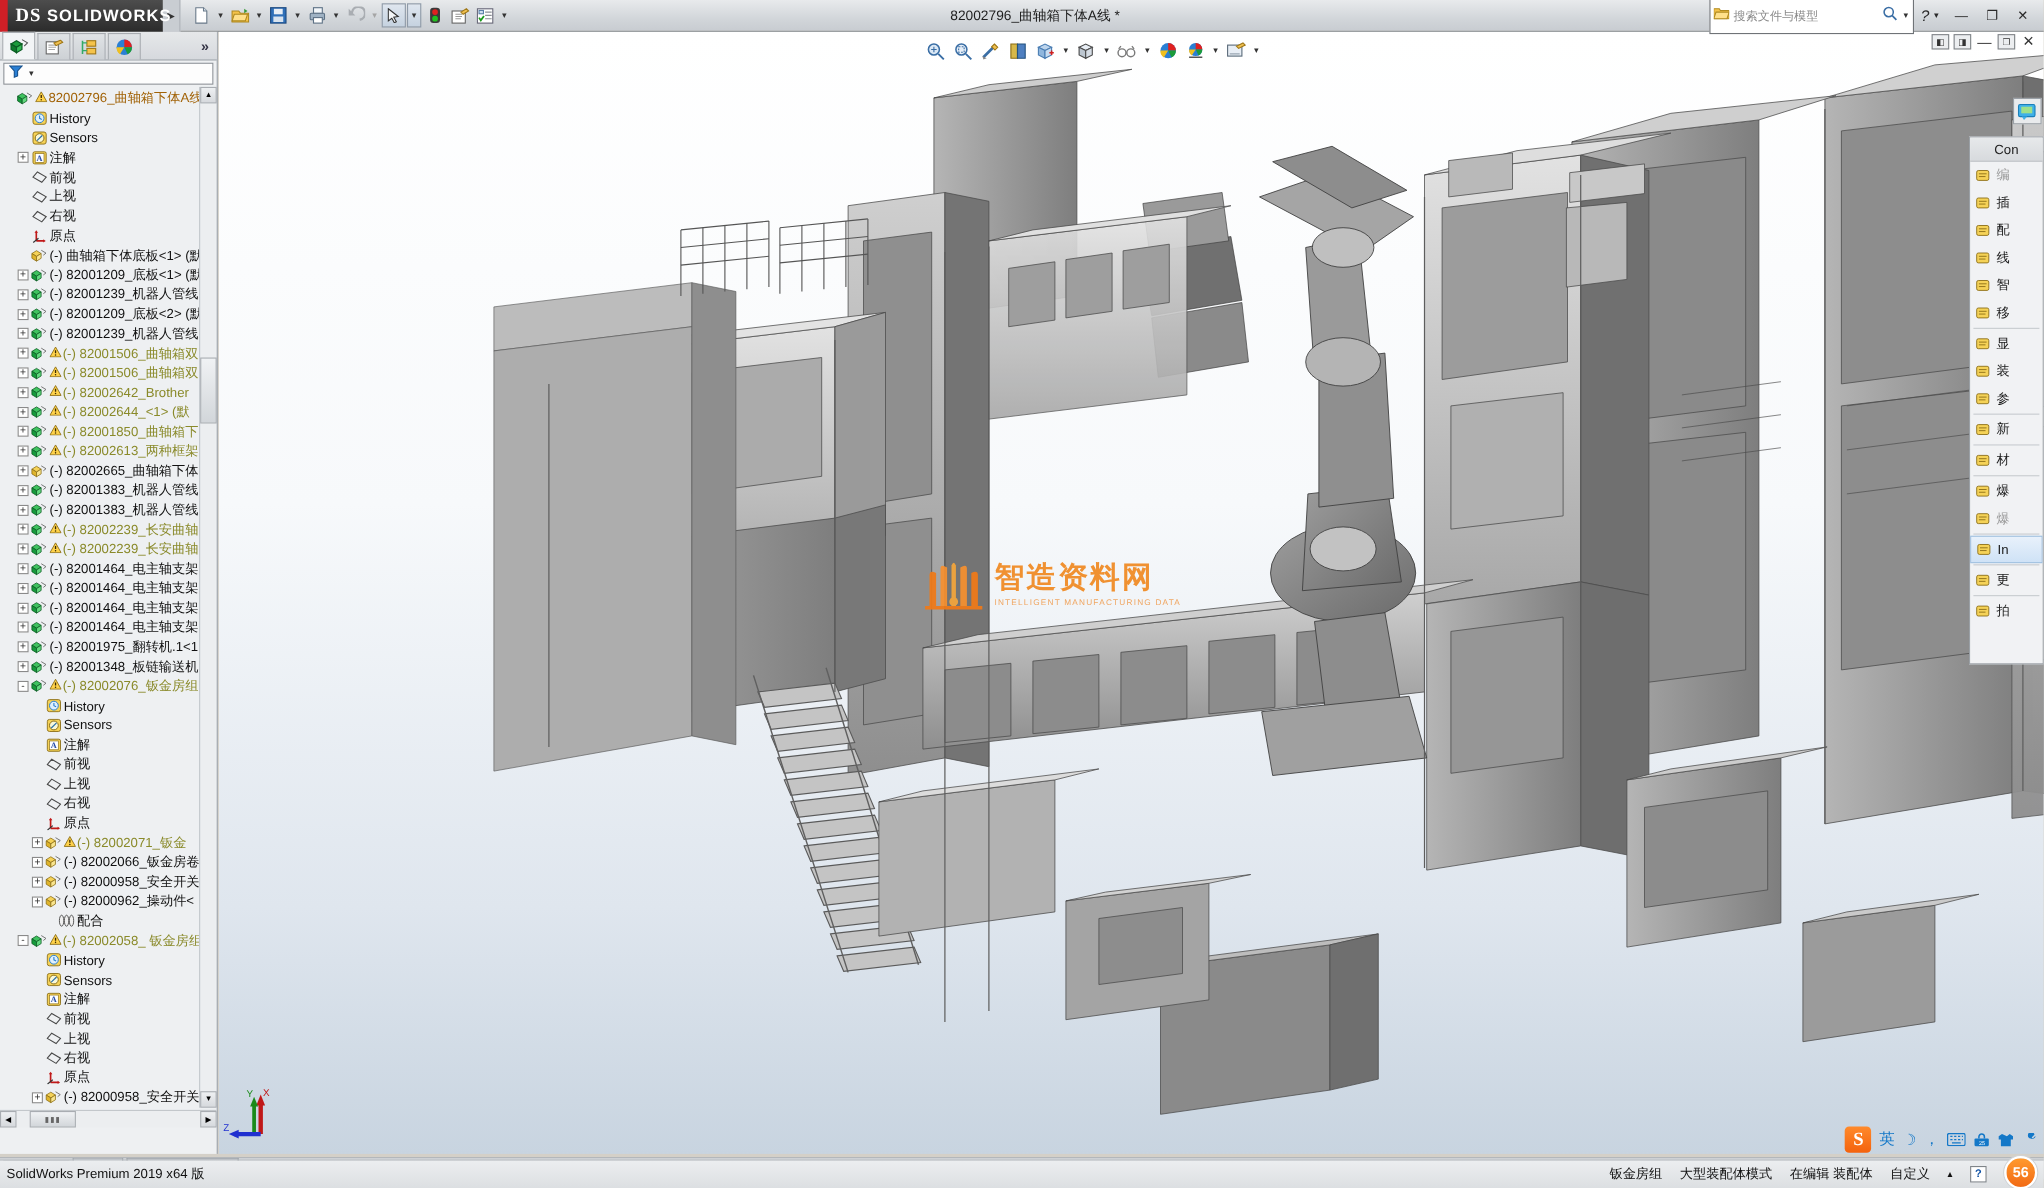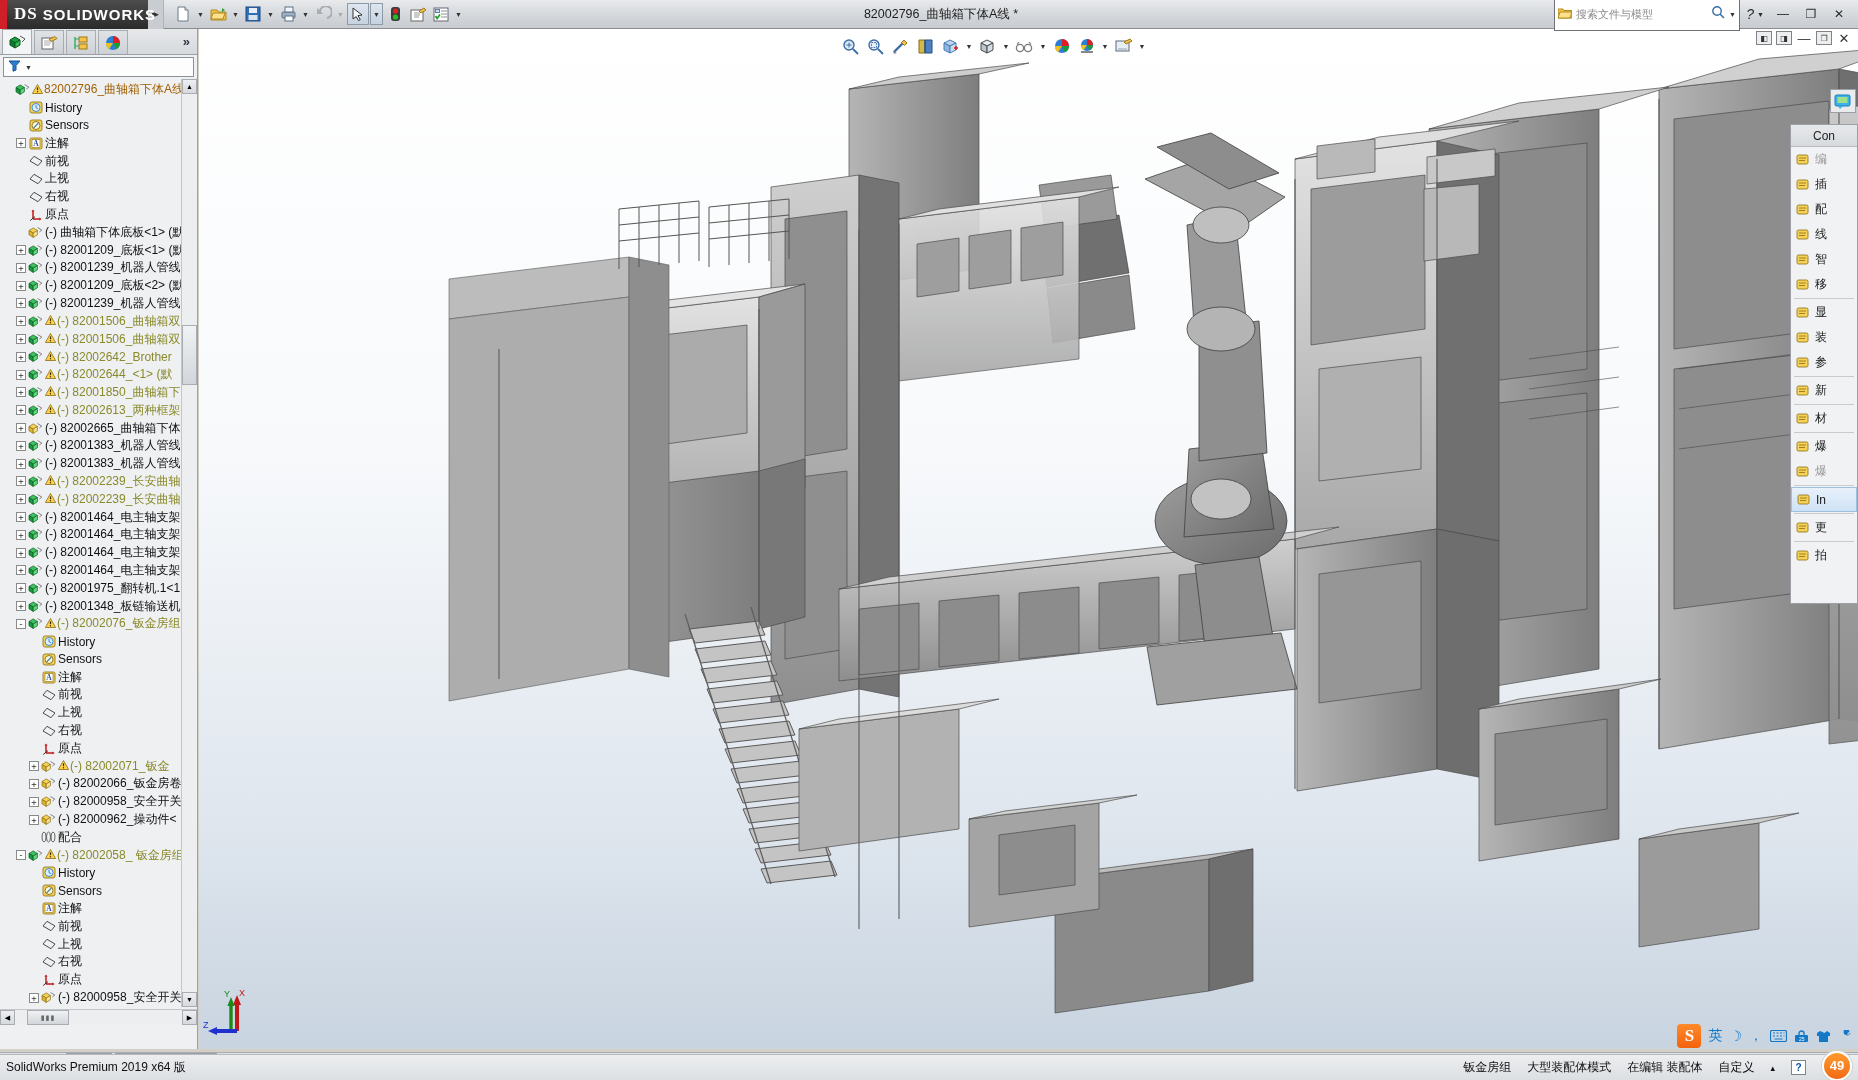--- a/index.html
+++ b/index.html
@@ -913,21 +913,21 @@
           <span class="ticon">
             <svg width="15" height="13" viewBox="0 0 15 13">
               <path d="M1 4.5l4.2-2.6 4.2 2.6-4.2 2.6z" fill="#f5d257" stroke="#8a6c14" stroke-width="0.7"></path>
               <path d="M1 4.5v4.3l4.2 2.6V7.1z" fill="#e0b52c" stroke="#8a6c14" stroke-width="0.7"></path>
               <path d="M5.2 7.1v4.3l4.2-2.6V4.5z" fill="#fae58e" stroke="#8a6c14" stroke-width="0.7"></path>
               <path d="M9.5 1.5l4.3 2.6-2.4 1.9" fill="none" stroke="#666" stroke-width="0.8"></path>
             </svg>
           </span>
           <span class="tlabel ">(-) 82000962_操动件&lt;</span>
         </div>
-        <div class="trow" style="padding-left: 29px; text-align: center;">
+        <div class="trow" style="padding-left: 41px; text-align: center;">
           <span class="noexp"></span>
           <span class="ticon">
             <svg width="15" height="12" viewBox="0 0 15 12">
               <ellipse cx="3" cy="6" rx="2" ry="5" fill="#f0f0f0" stroke="#555" stroke-width="0.9"></ellipse>
               <ellipse cx="7.5" cy="6" rx="2" ry="5" fill="#f0f0f0" stroke="#555" stroke-width="0.9"></ellipse>
               <ellipse cx="12" cy="6" rx="2" ry="5" fill="#f0f0f0" stroke="#555" stroke-width="0.9"></ellipse>
             </svg>
           </span>
           <span class="tlabel ">配合</span>
         </div>
@@ -1301,20 +1301,35 @@
     </div>
 
     <div class="docwin-ctl">
       <div class="dwc">◧</div>
       <div class="dwc">◨</div>
       <div class="dwc plain">—</div>
       <div class="dwc">❐</div>
       <div class="dwc plain">✕</div>
     </div>
 
+    <div class="watermark">
+      <svg width="56" height="46" viewBox="0 0 56 46">
+        <path d="M6 42 L6 14 Q6 9 12 12 L12 42 Z" fill="#f07a18"></path>
+        <path d="M16 42 L16 8 Q16 3 22 7 L22 42 Z" fill="#f69030"></path>
+        <path d="M26 42 L26 5 Q28 0 30 5 L30 42 Z" fill="#f5a63c"></path>
+        <path d="M34 42 L34 7 Q40 3 40 8 L40 42 Z" fill="#f69030"></path>
+        <path d="M44 42 L44 12 Q50 9 50 14 L50 42 Z" fill="#f07a18"></path>
+        <path d="M2 42 h52 v3 H2 z" fill="#f07a18"></path>
+        <circle cx="28" cy="38" r="4" fill="#f5a63c"></circle>
+      </svg>
+      <div>
+        <div class="wm-txt-cn">智造资料网</div>
+        <div class="wm-txt-en">INTELLIGENT MANUFACTURING DATA</div>
+      </div>
+    </div>
 
     <div class="triad">
       <svg width="60" height="58" viewBox="0 0 60 58">
         <path d="M34 46 L34 16" stroke="#c01818" stroke-width="4"></path>
         <path d="M34 10 l4 10 h-8 z" fill="#c01818"></path>
         <path d="M28 46 L28 18" stroke="#1a8a1a" stroke-width="3.4"></path>
         <path d="M28 12 l3.6 9 h-7.2 z" fill="#1a8a1a"></path>
         <path d="M34 46 L10 46" stroke="#2030d0" stroke-width="4"></path>
         <path d="M5 46 l9 -4 v8 z" fill="#2030d0"></path>
         <text x="36" y="11" font-size="9" fill="#c01818" font-family="Liberation Sans, sans-serif">X</text>
@@ -1530,17 +1545,17 @@
 
   <div class="statusbar">
     <span class="sb-item">SolidWorks Premium 2019 x64 版</span>
     <div class="sb-right">
       <span class="sb-item">钣金房组</span>
       <span class="sb-item">大型装配体模式</span>
       <span class="sb-item">在编辑  装配体</span>
       <span class="sb-item">自定义</span>
       <span class="sb-item" style="font-size:9px">▴</span>
       <span class="sb-help">?</span>
-      <span class="sb-badge">49</span>
+      <span class="sb-badge">56</span>
     </div>
   </div>
 
 </div>
 
 </body></html>

